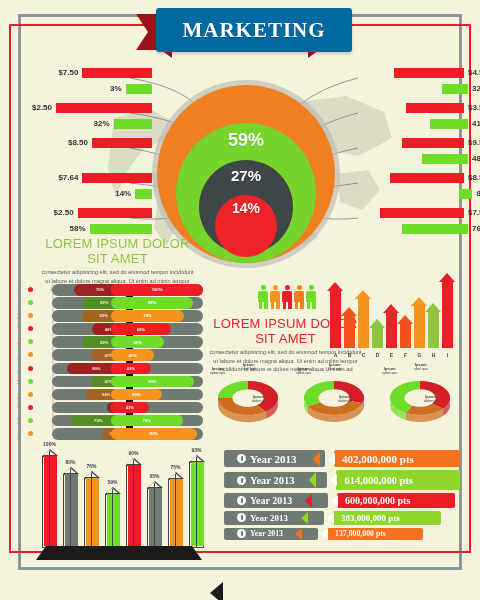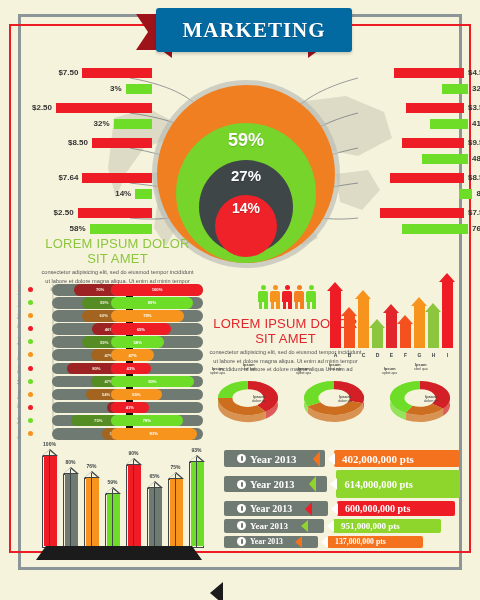--- a/index.html
+++ b/index.html
@@ -688,21 +688,21 @@
         </div>
         <div style="position: absolute; left: 89px; top: 50%; transform: translateY(-50%); width: 0px; height: 0px; border-top: 8.5px solid transparent; border-bottom: 8.5px solid transparent; border-right: 7px solid rgb(244, 113, 30);"></div>
       </div>
       <div class="yrow">
         <div class="ybadge" style="width: 82px; height: 16px; font-size: 10.5px;">
           <span class="ydot">
             <i></i>
           </span>
           <span>Year 2013</span>
         </div>
-        <div class="yval" style="width: 114px; height: 28px; font-size: 10.5px; background: rgb(142, 214, 43); text-align: right; --c: #8ed62b;">
+        <div class="yval" style="width: 114px; height: 20px; font-size: 10.5px; background: rgb(142, 214, 43); text-align: right; --c: #8ed62b;">
           <span>614,000,000 pts</span>
         </div>
         <div style="position: absolute; left: 85px; top: 50%; transform: translateY(-50%); width: 0px; height: 0px; border-top: 8px solid transparent; border-bottom: 8px solid transparent; border-right: 7px solid rgb(142, 214, 43);"></div>
       </div>
       <div class="yrow">
         <div class="ybadge" style="width: 78px; height: 15px; font-size: 10px;">
           <span class="ydot">
             <i></i>
           </span>
           <span>Year 2013</span>
@@ -713,21 +713,21 @@
         <div style="position: absolute; left: 81px; top: 50%; transform: translateY(-50%); width: 0px; height: 0px; border-top: 7.5px solid transparent; border-bottom: 7.5px solid transparent; border-right: 7px solid rgb(238, 28, 37);"></div>
       </div>
       <div class="yrow">
         <div class="ybadge" style="width: 74px; height: 13.5px; font-size: 9px;">
           <span class="ydot">
             <i></i>
           </span>
           <span>Year 2013</span>
         </div>
         <div class="yval" style="width: 92px; height: 13.5px; font-size: 9px; background: rgb(142, 214, 43); --c: #8ed62b;">
-          <span>951,000,000 pts</span>
+          <span>383,000,000 pts</span>
         </div>
         <div style="position: absolute; left: 77px; top: 50%; transform: translateY(-50%); width: 0px; height: 0px; border-top: 6.75px solid transparent; border-bottom: 6.75px solid transparent; border-right: 7px solid rgb(142, 214, 43);"></div>
       </div>
       <div class="yrow">
         <div class="ybadge" style="width: 68px; height: 12px; font-size: 7.8px;">
           <span class="ydot">
             <i></i>
           </span>
           <span>Year 2013</span>
         </div>

